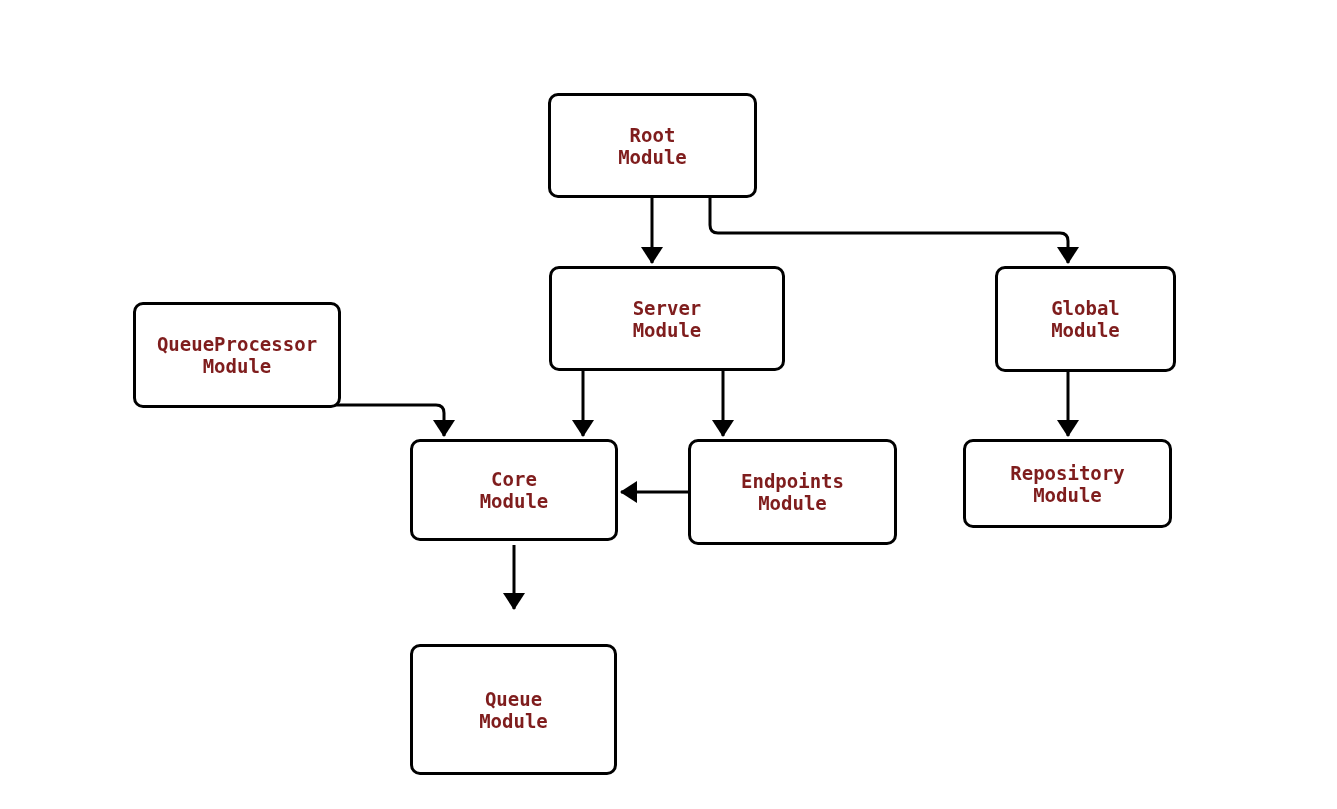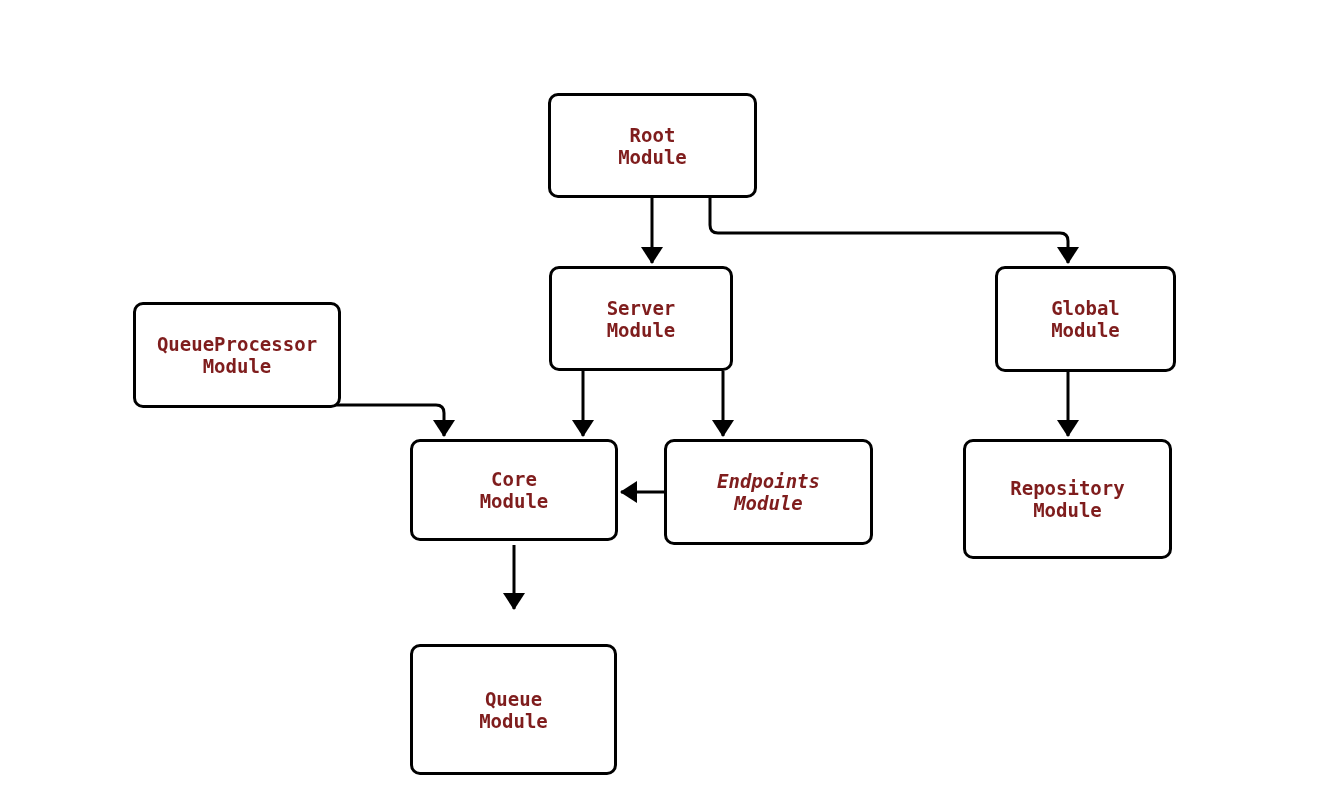--- a/index.html
+++ b/index.html
@@ -60,37 +60,37 @@
     </svg>
   <div id="node-layer">
       <div class="node" style="left: 548px; top: 93px; width: 209px; height: 105px;">
         <div>Root</div>
         <div>Module</div>
       </div>
       <div class="node" style="left: 133px; top: 266px; width: 208px; height: 106px; margin-top: 36px;">
         <div>QueueProcessor</div>
         <div>Module</div>
       </div>
-      <div class="node" style="left: 549px; top: 266px; width: 184px; height: 105px;">
+      <div class="node" style="left: 549px; top: 266px; width: 236px; height: 105px;">
         <div>Server</div>
         <div>Module</div>
       </div>
       <div class="node" style="left: 963px; top: 266px; width: 181px; height: 106px; margin-left: 32px;">
         <div>Global</div>
         <div>Module</div>
       </div>
       <div class="node" style="left: 410px; top: 439px; width: 208px; height: 102px;">
         <div>Core</div>
         <div>Module</div>
       </div>
-      <div class="node" style="left: 664px; top: 439px; width: 209px; height: 106px; font-style: italic;">
+      <div class="node" style="left: 688px; top: 439px; width: 209px; height: 106px;">
         <div>Endpoints</div>
         <div>Module</div>
       </div>
-      <div class="node" style="left: 963px; top: 439px; width: 209px; height: 120px; align-items: center;">
+      <div class="node" style="left: 963px; top: 439px; width: 209px; height: 89px; align-items: center;">
         <div>Repository</div>
         <div>Module</div>
       </div>
       <div class="node" style="left: 410px; top: 644px; width: 207px; height: 131px;">
         <div>Queue</div>
         <div>Module</div>
       </div>
     </div>
 </div>
 

